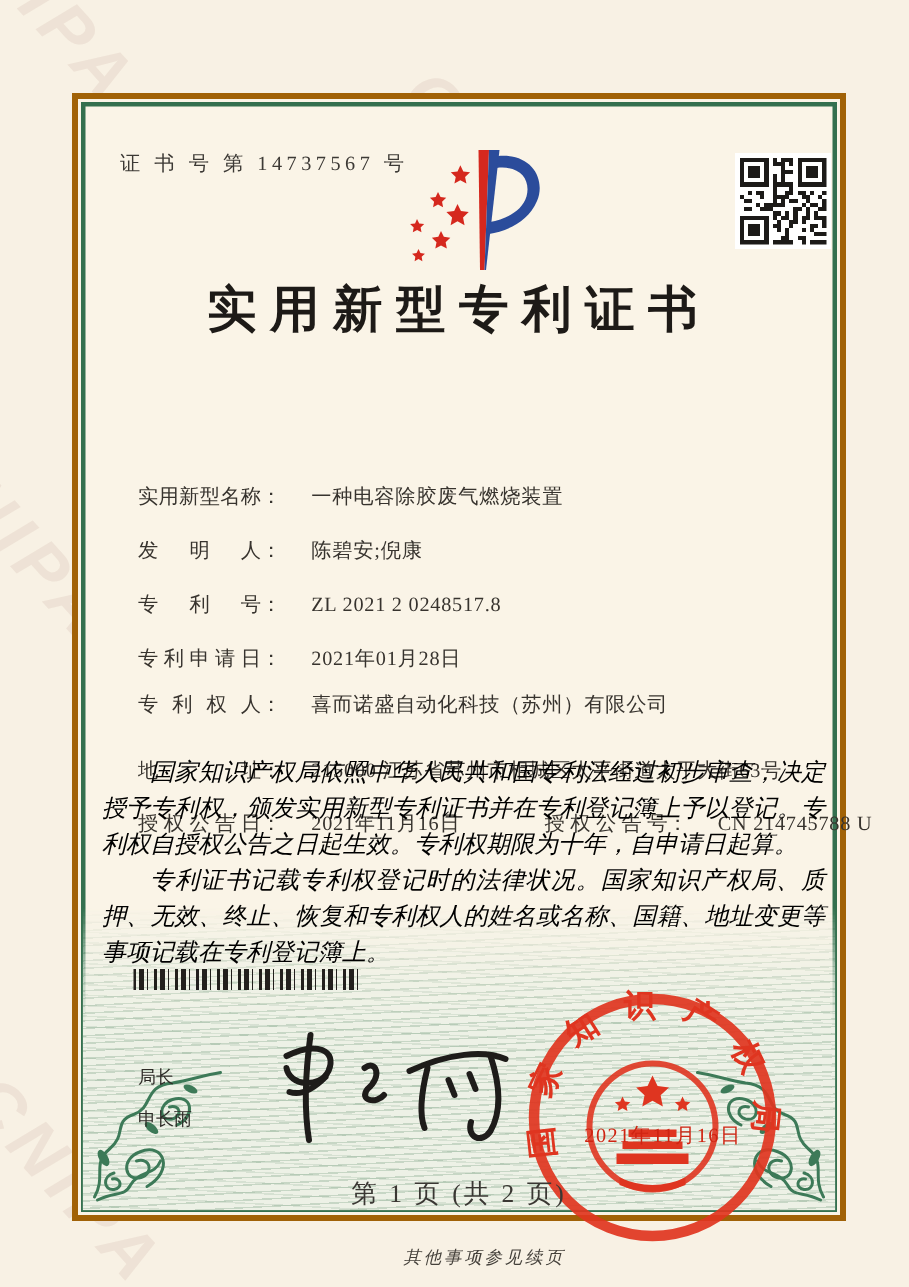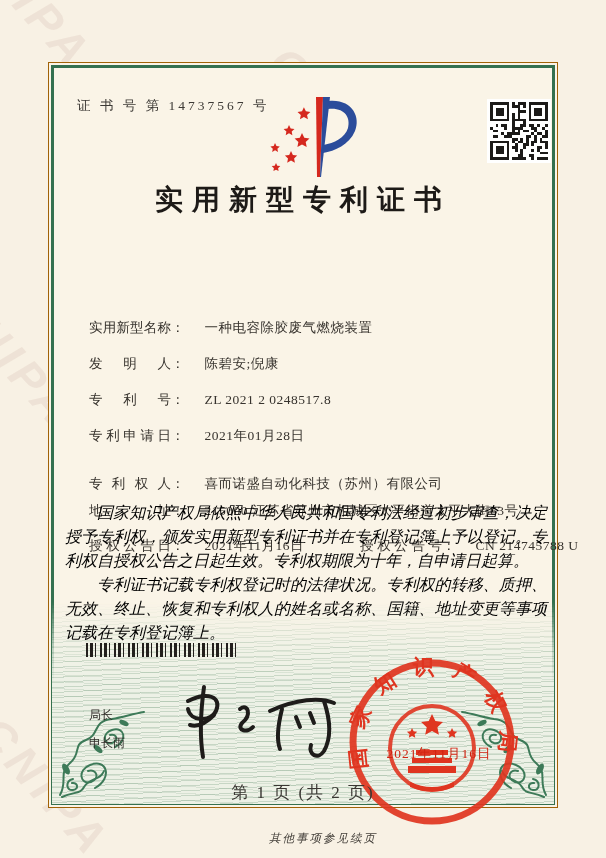--- a/index.html
+++ b/index.html
@@ -4,32 +4,32 @@
 <style>
   html,body{margin:0;padding:0;}
   body{width:606px;height:858px;background:#f8f1e4;font-family:"Liberation Serif","DejaVu Serif",serif;color:#2e2b28;overflow:hidden;}
   .page{position:relative;width:606px;height:858px;background:#f8f1e4;overflow:hidden;}
 
   
   .wm{position:absolute;font-family:"Liberation Sans","DejaVu Sans",sans-serif;font-weight:bold;font-style:italic;
       font-size:46px;letter-spacing:6px;color:rgba(196,162,148,0.18);transform:rotate(48deg);white-space:nowrap;pointer-events:none;}
 
   
-  .frame{position:absolute;left:48px;top:62px;width:508px;height:744px;border:1px solid #a16207;background:#faf4e7;text-decoration:underline;}
+  .frame{position:absolute;left:48px;top:62px;width:508px;height:744px;border:4px solid #a16207;background:#faf4e7;text-decoration:underline;}
   .frame-inner{position:absolute;inset:2px;border:3px solid #34704f;}
 
   .content{position:absolute;inset:0;}
 
   .cert-no{position:absolute;left:28px;top:34px;font-size:13.5px;letter-spacing:3px;color:#3c3935;}
 
   .logo{position:absolute;left:200px;top:28px;width:112px;height:92px;}
   .qr{position:absolute;left:438px;top:36px;width:58px;height:58px;background:#fff;padding:3px;}
   .qr svg{width:100%;height:100%;display:block;shape-rendering:crispEdges;}
 
-  .title{position:absolute;left:0;top:118px;width:100%;text-align:center;font-size:28px;font-weight:bold;
+  .title{position:absolute;left:0;top:118px;width:100%;text-align:center;font-size:33px;font-weight:bold;
          letter-spacing:9px;color:#1d1a17;}
 
   .fields{position:absolute;left:40px;top:192px;width:440px;font-size:13.5px;color:#37332e;}
   .frow{position:absolute;left:0;white-space:nowrap;}
   .flabel{display:inline-block;width:82px;text-align:justify;text-align-last:justify;vertical-align:bottom;}
   .fval{margin-left:20px;letter-spacing:0.5px;}
   .pair2{position:absolute;left:271px;top:0;white-space:nowrap;}
 
   .paras{position:absolute;left:16px;top:438px;width:482px;font-size:16px;line-height:24px;
          text-align:justify;color:#000000;font-style:italic;}
@@ -241,37 +241,37 @@
         </div>
         <div class="frow" style="top:100px">
           <span class="flabel">发明人</span><span>：</span><span class="fval">陈碧安;倪康</span>
         </div>
         <div class="frow" style="top:136px">
           <span class="flabel">专利号</span><span>：</span><span class="fval">ZL 2021 2 0248517.8</span>
         </div>
         <div class="frow" style="top:172px">
           <span class="flabel">专利申请日</span><span>：</span><span class="fval">2021年01月28日</span>
         </div>
-        <div class="frow" style="top:220px">
+        <div class="frow" style="top:203px">
           <span class="flabel">专利权人</span><span>：</span><span class="fval">喜而诺盛自动化科技（苏州）有限公司</span>
         </div>
         <div class="frow" style="top:247px">
           <span class="flabel">地址</span><span>：</span><span class="fval">215000 江苏省苏州市相城区太平街道太平大街63号</span>
         </div>
         <div class="frow" style="top:282px;width:470px">
           <span class="flabel">授权公告日</span><span>：</span><span class="fval">2021年11月16日</span>
           <span class="pair2">
             <span class="flabel">授权公告号</span><span>：</span><span class="fval">CN 214745788 U</span>
           </span>
         </div>
       </div>
 
       <div class="paras">
         <p>国家知识产权局依照中华人民共和国专利法经过初步审查，决定授予专利权，颁发实用新型专利证书并在专利登记簿上予以登记。专利权自授权公告之日起生效。专利权期限为十年，自申请日起算。</p>
-        <p>专利证书记载专利权登记时的法律状况。专利权的转移、质押、无效、终止、恢复和专利权人的姓名或名称、国籍、地址变更等事项记载在专利登记簿上。</p>
+        <p>专利证书记载专利权登记时的法律状况。国家知识产权局、质押、无效、终止、恢复和专利权人的姓名或名称、国籍、地址变更等事项记载在专利登记簿上。</p>
       </div>
 
       <div class="barcode"></div>
 
       <div class="flourish left">
         <svg viewBox="0 0 92 92" width="92" height="92" fill="none" stroke="#3d7a58" stroke-width="2" stroke-linecap="round">
           <path d="M6,86 C14,72 4,64 16,54 C28,44 18,36 32,31 C46,26 38,12 58,10 C70,8 78,5 90,3"></path>
           <path d="M8,88 C20,82 26,86 30,78 C36,68 46,72 50,62"></path>
           <path d="M34,62 c9,-3 12,8 3,11 c-11,3 -14,-12 -1,-17 c17,-7 23,13 5,23"></path>
           <path d="M18,74 c6,-1 7,6 1,7 c-7,1 -8,-9 0,-11"></path>

